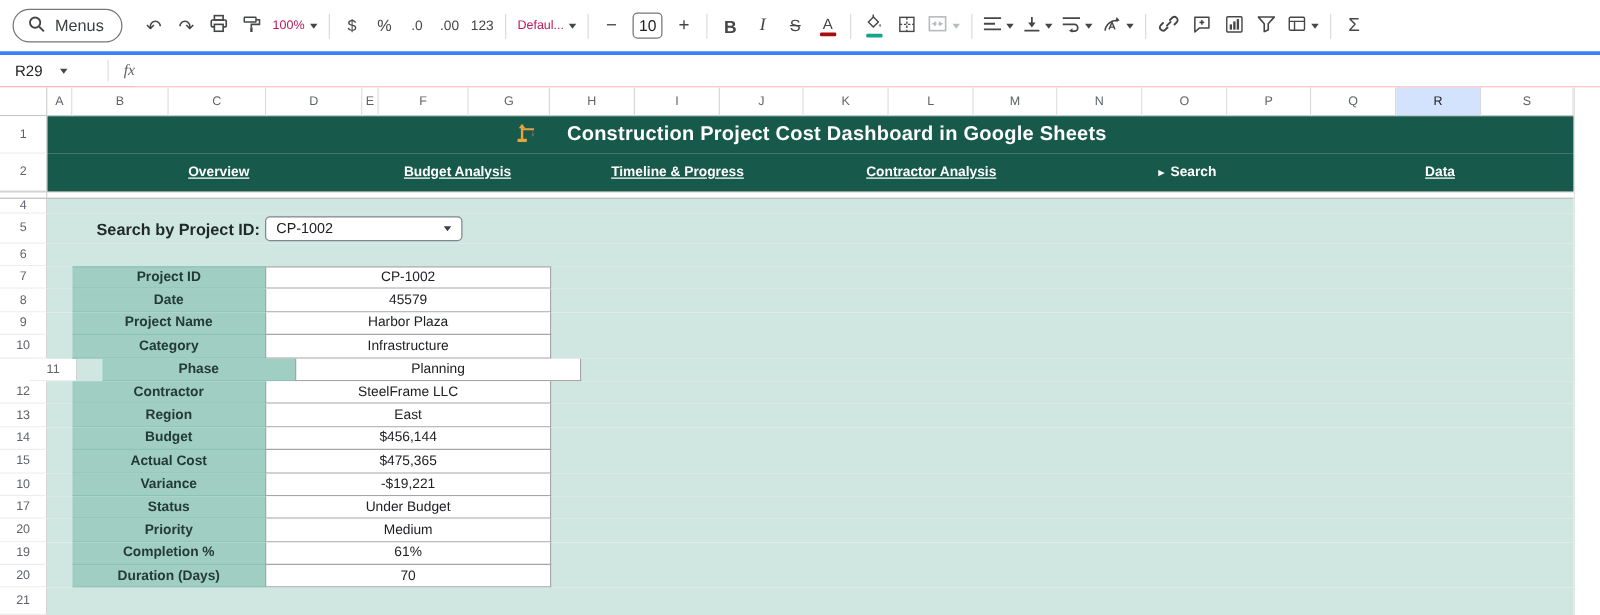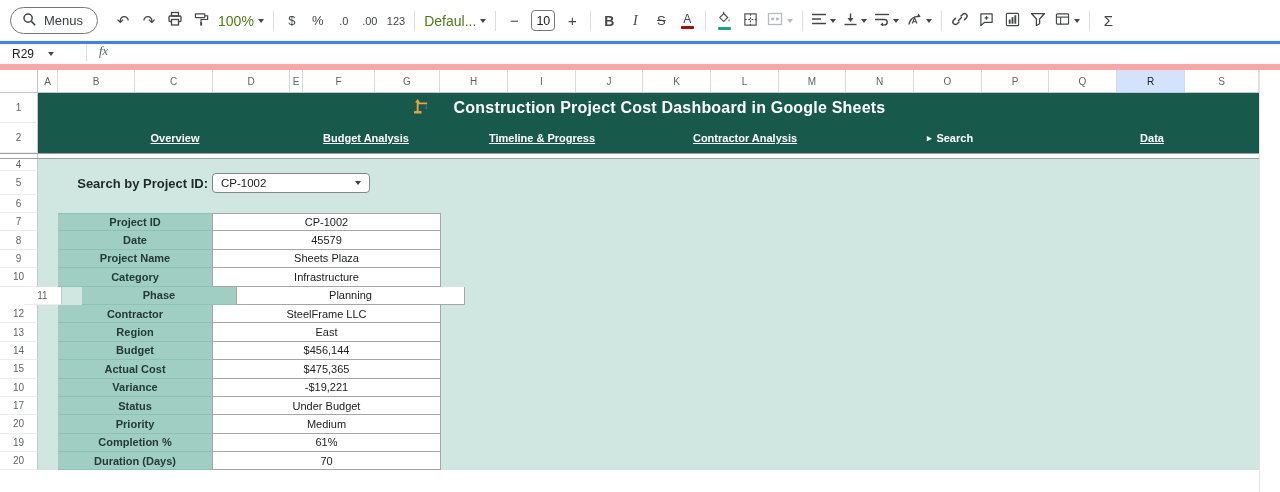--- a/index.html
+++ b/index.html
@@ -18,24 +18,24 @@
   .tbtn.num{font-size:11px}
   .sep{width:1px;height:20px;background:#dadce0;margin:0 5px;flex:none}
   .caret{width:0;height:0;border-left:3.5px solid transparent;border-right:3.5px solid transparent;border-top:4px solid var(--icon);margin-left:4px}
   .caret.dis{border-top-color:#b8bbbe}
   .sizebox{width:24px;height:21px;border:1px solid #747775;border-radius:4px;display:flex;align-items:center;justify-content:center;font-size:12.5px;color:#202124;margin:0 4px}
   .bold-b{font-weight:bold;font-size:14px}
   .ital-i{font-style:italic;font-size:14px;font-family:"Liberation Serif",serif}
   .strike-s{text-decoration:line-through;font-size:13px}
   .colstack{display:flex;flex-direction:column;align-items:center;gap:1px}
   .swatch{width:13px;height:3px;border-radius:1px}
-  .zoomtxt,.fonttxt{font-size:14px;color:#4d7c0f}
-
-  
-  .fbar{height:26px;display:flex;background:#fff;border-bottom:6px solid #fca5a5}
+  .zoomtxt,.fonttxt{font-size:10px;color:#be185d}
+
+  
+  .fbar{height:26px;display:flex;align-items:center;background:#fff;border-bottom:1px solid #fca5a5}
   .namebox{display:flex;align-items:center;width:86px;padding-left:12px;font-size:12px;color:#202124;cursor:pointer}
   .namebox .nb-val{margin-right:10px}
   .fdiv{width:1px;height:17px;background:#dde0e3}
   .fx{margin-left:12px;font-family:"Liberation Serif",serif;font-style:italic;font-size:12.5px;color:#5f6368}
 
   
   .sheet{position:relative;width:1280px;height:422px}
   .header-row{display:flex;width:1259px;height:23px}
   .corner{width:38px;flex:none;background:#fff;border-right:1px solid #c2c7cb;border-bottom:1px solid #c2c7cb}
   .col-h{flex:none;height:23px;background:#fff;border-right:1px solid #d7dadd;border-bottom:1px solid #c2c7cb;display:flex;align-items:center;justify-content:center;font-size:10px;color:#5f6368;cursor:pointer}
@@ -384,21 +384,21 @@
         <div class="gutter">8</div>
         <div class="row-content trow">
           <div class="tl">Date</div>
           <div class="tv">45579</div>
         </div>
       </div>
       <div class="body-row table" style="height: 18.4px;">
         <div class="gutter">9</div>
         <div class="row-content trow">
           <div class="tl">Project Name</div>
-          <div class="tv">Sheets Plaza</div>
+          <div class="tv">Harbor Plaza</div>
         </div>
       </div>
       <div class="body-row table" style="height: 18.4px;">
         <div class="gutter">10</div>
         <div class="row-content trow">
           <div class="tl">Category</div>
           <div class="tv">Infrastructure</div>
         </div>
       </div>
       <div class="body-row table" style="height: 18.4px; margin-left: 24px;">
@@ -464,15 +464,19 @@
           <div class="tv">61%</div>
         </div>
       </div>
       <div class="body-row table" style="height: 18.4px; text-align: right;">
         <div class="gutter">20</div>
         <div class="row-content trow">
           <div class="tl">Duration (Days)</div>
           <div class="tv">70</div>
         </div>
       </div>
+      <div class="body-row blank" style="height: 21.4px;">
+        <div class="gutter">21</div>
+        <div class="row-content"></div>
+      </div>
     </div>
   <div class="vscroll"></div>
 </div>
 
 </body></html>

